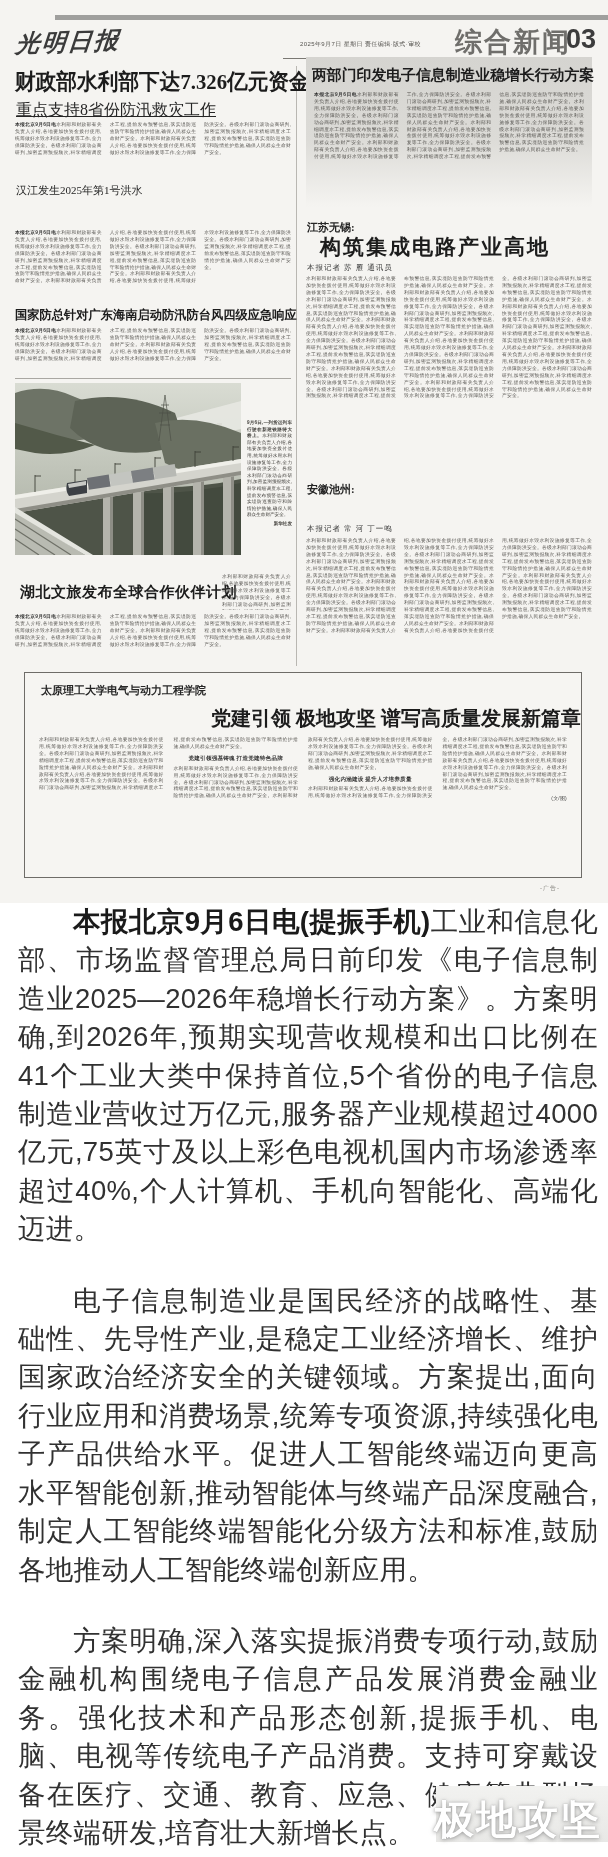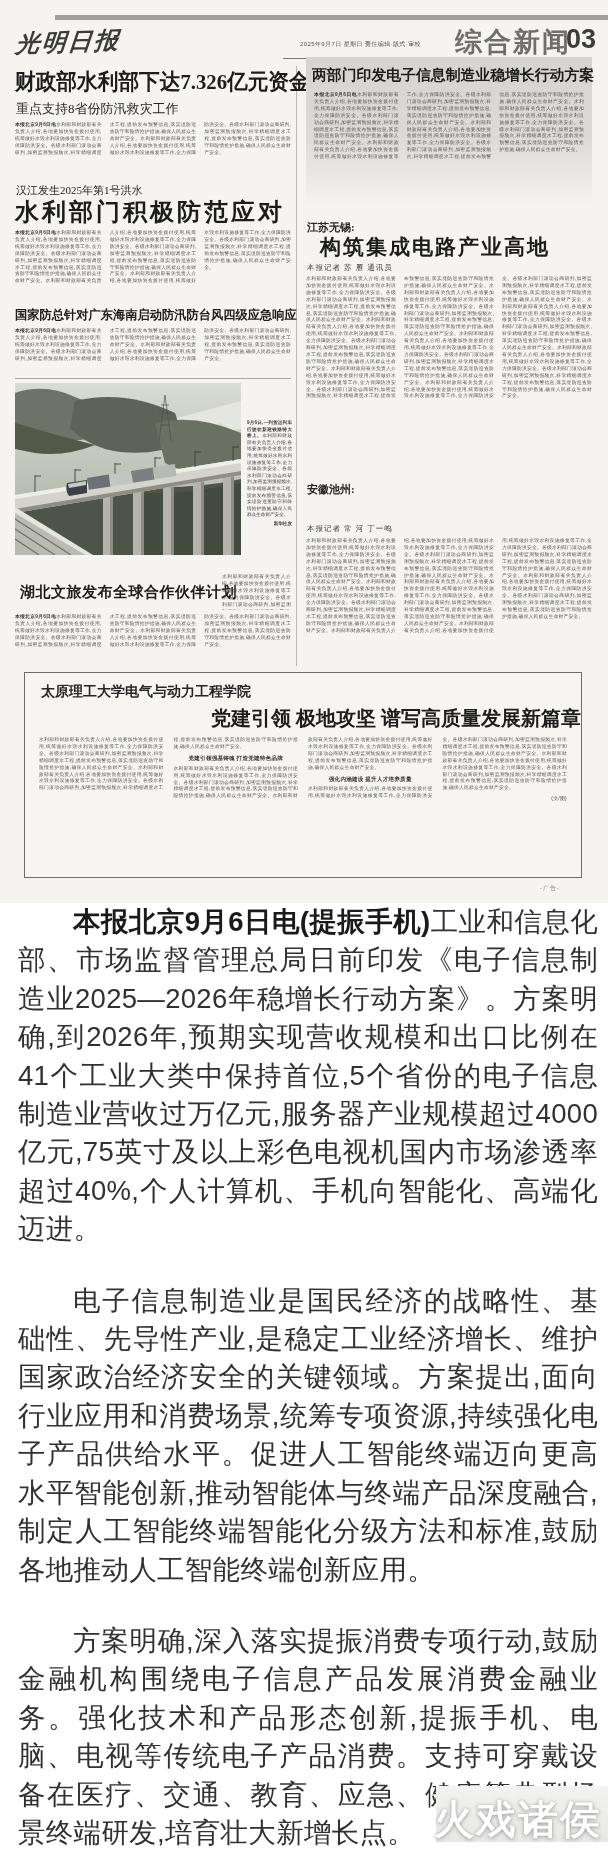--- a/index.html
+++ b/index.html
@@ -67,27 +67,26 @@
 
     <div class="topbar"></div>
     <div class="brand">光明日报</div>
     <div class="dateline">2025年9月7日 星期日 责任编辑·版式·审校</div>
     <div class="sectitle">综合新闻</div>
     <div class="pageno">03</div>
     <div class="mastrule"></div>
     <div class="vdivider"></div>
 
     <div class="hl" style="left:15px;top:67px;font-size:22px;transform:scaleX(.94);letter-spacing:0;">财政部水利部下达7.326亿元资金</div>
-    <div class="kicker" style="left:16px;top:100px;font-size:13px;font-weight:normal;">重点支持8省份防汛救灾工作</div>
+    <div class="kicker" style="left:16px;top:100px;font-size:16px;font-weight:normal;text-decoration:underline;">重点支持8省份防汛救灾工作</div>
     <div class="sim cols3" style="left:15px;top:122px;width:276px;height:56px;">
       <b>本报北京9月6日电</b><span>水利部和财政部有关负责人介绍,各地要加快资金拨付使用,统筹做好水毁水利设施修复等工作,全力保障防洪安全。各级水利部门滚动会商研判,加密监测预报频次,科学精细调度水工程,提前发布预警信息,落实堤防巡查防守和险情抢护措施,确保人民群众生命财产安全。水利部和财政部有关负责人介绍,各地要加快资金拨付使用,统筹做好水毁水利设施修复等工作,全力保障防洪安全。各级水利部门滚动会商研判,加密监测预报频次,科学精细调度水工程,提前发布预警信息,落实堤防巡查防守和险情抢护措施,确保人民群众生命财产安全。</span>
     </div>
 
     <div class="kicker" style="left:16px;top:183px;font-size:11px;font-weight:normal;">汉江发生2025年第1号洪水</div>
-    <div class="hl" style="left:15px;top:196px;font-size:24px;letter-spacing:3px;">水利部门积极防范应对</div>
     <div class="sim cols3" style="left:15px;top:230px;width:276px;height:72px;">
       <b>本报北京9月6日电</b><span>水利部和财政部有关负责人介绍,各地要加快资金拨付使用,统筹做好水毁水利设施修复等工作,全力保障防洪安全。各级水利部门滚动会商研判,加密监测预报频次,科学精细调度水工程,提前发布预警信息,落实堤防巡查防守和险情抢护措施,确保人民群众生命财产安全。水利部和财政部有关负责人介绍,各地要加快资金拨付使用,统筹做好水毁水利设施修复等工作,全力保障防洪安全。各级水利部门滚动会商研判,加密监测预报频次,科学精细调度水工程,提前发布预警信息,落实堤防巡查防守和险情抢护措施,确保人民群众生命财产安全。水利部和财政部有关负责人介绍,各地要加快资金拨付使用,统筹做好水毁水利设施修复等工作,全力保障防洪安全。各级水利部门滚动会商研判,加密监测预报频次,科学精细调度水工程,提前发布预警信息,落实堤防巡查防守和险情抢护措施,确保人民群众生命财产安全。</span>
     </div>
 
     <div class="hl" style="left:15px;top:307px;font-size:12.5px;transform:scaleX(.98);">国家防总针对广东海南启动防汛防台风四级应急响应</div>
     <div class="sim cols3" style="left:15px;top:328px;width:276px;height:46px;">
       <b>本报北京9月6日电</b><span>水利部和财政部有关负责人介绍,各地要加快资金拨付使用,统筹做好水毁水利设施修复等工作,全力保障防洪安全。各级水利部门滚动会商研判,加密监测预报频次,科学精细调度水工程,提前发布预警信息,落实堤防巡查防守和险情抢护措施,确保人民群众生命财产安全。水利部和财政部有关负责人介绍,各地要加快资金拨付使用,统筹做好水毁水利设施修复等工作,全力保障防洪安全。各级水利部门滚动会商研判,加密监测预报频次,科学精细调度水工程,提前发布预警信息,落实堤防巡查防守和险情抢护措施,确保人民群众生命财产安全。</span>
     </div>
 
     <div class="hrule" style="left:15px;top:378px;width:276px;"></div>
@@ -187,35 +186,35 @@
       <span>水利部和财政部有关负责人介绍,各地要加快资金拨付使用,统筹做好水毁水利设施修复等工作,全力保障防洪安全。各级水利部门滚动会商研判,加密监测预报频次,科学精细调度水工程,提前发布预警信息,落实堤防巡查防守和险情抢护措施,确保人民群众生命财产安全。水利部和财政部有关负责人介绍,各地要加快资金拨付使用,统筹做好水毁水利设施修复等工作,全力保障防洪安全。各级水利部门滚动会商研判,加密监测预报频次,科学精细调度水工程,提前发布预警信息,落实堤防巡查防守和险情抢护措施,确保人民群众生命财产安全。水利部和财政部有关负责人介绍,各地要加快资金拨付使用,统筹做好水毁水利设施修复等工作,全力保障防洪安全。各级水利部门滚动会商研判,加密监测预报频次,科学精细调度水工程,提前发布预警信息,落实堤防巡查防守和险情抢护措施,确保人民群众生命财产安全。水利部和财政部有关负责人介绍,各地要加快资金拨付使用,统筹做好水毁水利设施修复等工作,全力保障防洪安全。各级水利部门滚动会商研判,加密监测预报频次,科学精细调度水工程,提前发布预警信息,落实堤防巡查防守和险情抢护措施,确保人民群众生命财产安全。水利部和财政部有关负责人介绍,各地要加快资金拨付使用,统筹做好水毁水利设施修复等工作,全力保障防洪安全。各级水利部门滚动会商研判,加密监测预报频次,科学精细调度水工程,提前发布预警信息,落实堤防巡查防守和险情抢护措施,确保人民群众生命财产安全。水利部和财政部有关负责人介绍,各地要加快资金拨付使用,统筹做好水毁水利设施修复等工作,全力保障防洪安全。各级水利部门滚动会商研判,加密监测预报频次,科学精细调度水工程,提前发布预警信息,落实堤防巡查防守和险情抢护措施,确保人民群众生命财产安全。水利部和财政部有关负责人介绍,各地要加快资金拨付使用,统筹做好水毁水利设施修复等工作,全力保障防洪安全。各级水利部门滚动会商研判,加密监测预报频次,科学精细调度水工程,提前发布预警信息,落实堤防巡查防守和险情抢护措施,确保人民群众生命财产安全。水利部和财政部有关负责人介绍,各地要加快资金拨付使用,统筹做好水毁水利设施修复等工作,全力保障防洪安全。各级水利部门滚动会商研判,加密监测预报频次,科学精细调度水工程,提前发布预警信息,落实堤防巡查防守和险情抢护措施,确保人民群众生命财产安全。</span>
     </div>
 
     <div class="kicker" style="left:307px;top:482px;font-size:11px;">安徽池州:</div>
     <div class="byline" style="left:307px;top:524px;">本报记者 常 河 丁一鸣</div>
     <div class="sim cols3" style="left:306px;top:538px;width:286px;height:126px;">
       <span>水利部和财政部有关负责人介绍,各地要加快资金拨付使用,统筹做好水毁水利设施修复等工作,全力保障防洪安全。各级水利部门滚动会商研判,加密监测预报频次,科学精细调度水工程,提前发布预警信息,落实堤防巡查防守和险情抢护措施,确保人民群众生命财产安全。水利部和财政部有关负责人介绍,各地要加快资金拨付使用,统筹做好水毁水利设施修复等工作,全力保障防洪安全。各级水利部门滚动会商研判,加密监测预报频次,科学精细调度水工程,提前发布预警信息,落实堤防巡查防守和险情抢护措施,确保人民群众生命财产安全。水利部和财政部有关负责人介绍,各地要加快资金拨付使用,统筹做好水毁水利设施修复等工作,全力保障防洪安全。各级水利部门滚动会商研判,加密监测预报频次,科学精细调度水工程,提前发布预警信息,落实堤防巡查防守和险情抢护措施,确保人民群众生命财产安全。水利部和财政部有关负责人介绍,各地要加快资金拨付使用,统筹做好水毁水利设施修复等工作,全力保障防洪安全。各级水利部门滚动会商研判,加密监测预报频次,科学精细调度水工程,提前发布预警信息,落实堤防巡查防守和险情抢护措施,确保人民群众生命财产安全。水利部和财政部有关负责人介绍,各地要加快资金拨付使用,统筹做好水毁水利设施修复等工作,全力保障防洪安全。各级水利部门滚动会商研判,加密监测预报频次,科学精细调度水工程,提前发布预警信息,落实堤防巡查防守和险情抢护措施,确保人民群众生命财产安全。水利部和财政部有关负责人介绍,各地要加快资金拨付使用,统筹做好水毁水利设施修复等工作,全力保障防洪安全。各级水利部门滚动会商研判,加密监测预报频次,科学精细调度水工程,提前发布预警信息,落实堤防巡查防守和险情抢护措施,确保人民群众生命财产安全。</span>
     </div>
 
     <div class="bigbox">
-      <div class="kicker" style="left:16px;top:10px;font-size:14px;position:absolute;">太原理工大学电气与动力工程学院</div>
+      <div class="kicker" style="left:16px;top:10px;font-size:11px;position:absolute;">太原理工大学电气与动力工程学院</div>
       <div class="hl" style="left:0;top:32px;width:556px;font-size:20px;text-align:right;white-space:normal;position:absolute;">党建引领  极地攻坚  谱写高质量发展新篇章</div>
       <div class="sim cols4" style="left:14px;top:64px;width:528px;height:132px;">
         <span>水利部和财政部有关负责人介绍,各地要加快资金拨付使用,统筹做好水毁水利设施修复等工作,全力保障防洪安全。各级水利部门滚动会商研判,加密监测预报频次,科学精细调度水工程,提前发布预警信息,落实堤防巡查防守和险情抢护措施,确保人民群众生命财产安全。水利部和财政部有关负责人介绍,各地要加快资金拨付使用,统筹做好水毁水利设施修复等工作,全力保障防洪安全。各级水利部门滚动会商研判,加密监测预报频次,科学精细调度水工程,提前发布预警信息,落实堤防巡查防守和险情抢护措施,确保人民群众生命财产安全。</span>
         <b class="boxsub">党建引领强基铸魂 打造党建特色品牌</b>
         <span>水利部和财政部有关负责人介绍,各地要加快资金拨付使用,统筹做好水毁水利设施修复等工作,全力保障防洪安全。各级水利部门滚动会商研判,加密监测预报频次,科学精细调度水工程,提前发布预警信息,落实堤防巡查防守和险情抢护措施,确保人民群众生命财产安全。水利部和财政部有关负责人介绍,各地要加快资金拨付使用,统筹做好水毁水利设施修复等工作,全力保障防洪安全。各级水利部门滚动会商研判,加密监测预报频次,科学精细调度水工程,提前发布预警信息,落实堤防巡查防守和险情抢护措施,确保人民群众生命财产安全。</span>
         <b class="boxsub">强化内涵建设 提升人才培养质量</b>
         <span>水利部和财政部有关负责人介绍,各地要加快资金拨付使用,统筹做好水毁水利设施修复等工作,全力保障防洪安全。各级水利部门滚动会商研判,加密监测预报频次,科学精细调度水工程,提前发布预警信息,落实堤防巡查防守和险情抢护措施,确保人民群众生命财产安全。水利部和财政部有关负责人介绍,各地要加快资金拨付使用,统筹做好水毁水利设施修复等工作,全力保障防洪安全。各级水利部门滚动会商研判,加密监测预报频次,科学精细调度水工程,提前发布预警信息,落实堤防巡查防守和险情抢护措施,确保人民群众生命财产安全。</span>
         <i class="creditline">(文/图)</i>
       </div>
     </div>
     <div class="admark">-广告-</div>
   </div>
 
   <div class="article">
     <p><b>本报北京9月6日电(提振手机)</b><span>工业和信息化部、市场监督管理总局日前印发《电子信息制造业2025—2026年稳增长行动方案》。方案明确,到2026年,预期实现营收规模和出口比例在41个工业大类中保持首位,5个省份的电子信息制造业营收过万亿元,服务器产业规模超过4000亿元,75英寸及以上彩色电视机国内市场渗透率超过40%,个人计算机、手机向智能化、高端化迈进。</span></p>
     <p>电子信息制造业是国民经济的战略性、基础性、先导性产业,是稳定工业经济增长、维护国家政治经济安全的关键领域。方案提出,面向行业应用和消费场景,统筹专项资源,持续强化电子产品供给水平。促进人工智能终端迈向更高水平智能创新,推动智能体与终端产品深度融合,制定人工智能终端智能化分级方法和标准,鼓励各地推动人工智能终端创新应用。</p>
     <p>方案明确,深入落实提振消费专项行动,鼓励金融机构围绕电子信息产品发展消费金融业务。强化技术和产品形态创新,提振手机、电脑、电视等传统电子产品消费。支持可穿戴设备在医疗、交通、教育、应急、健康等典型场景终端研发,培育壮大新增长点。</p>
   </div>
 
   <div class="wmband"></div>
-  <div class="watermark">火戏诸侯</div>
+  <div class="watermark">极地攻坚</div>
 </div>
 
 </body></html>

